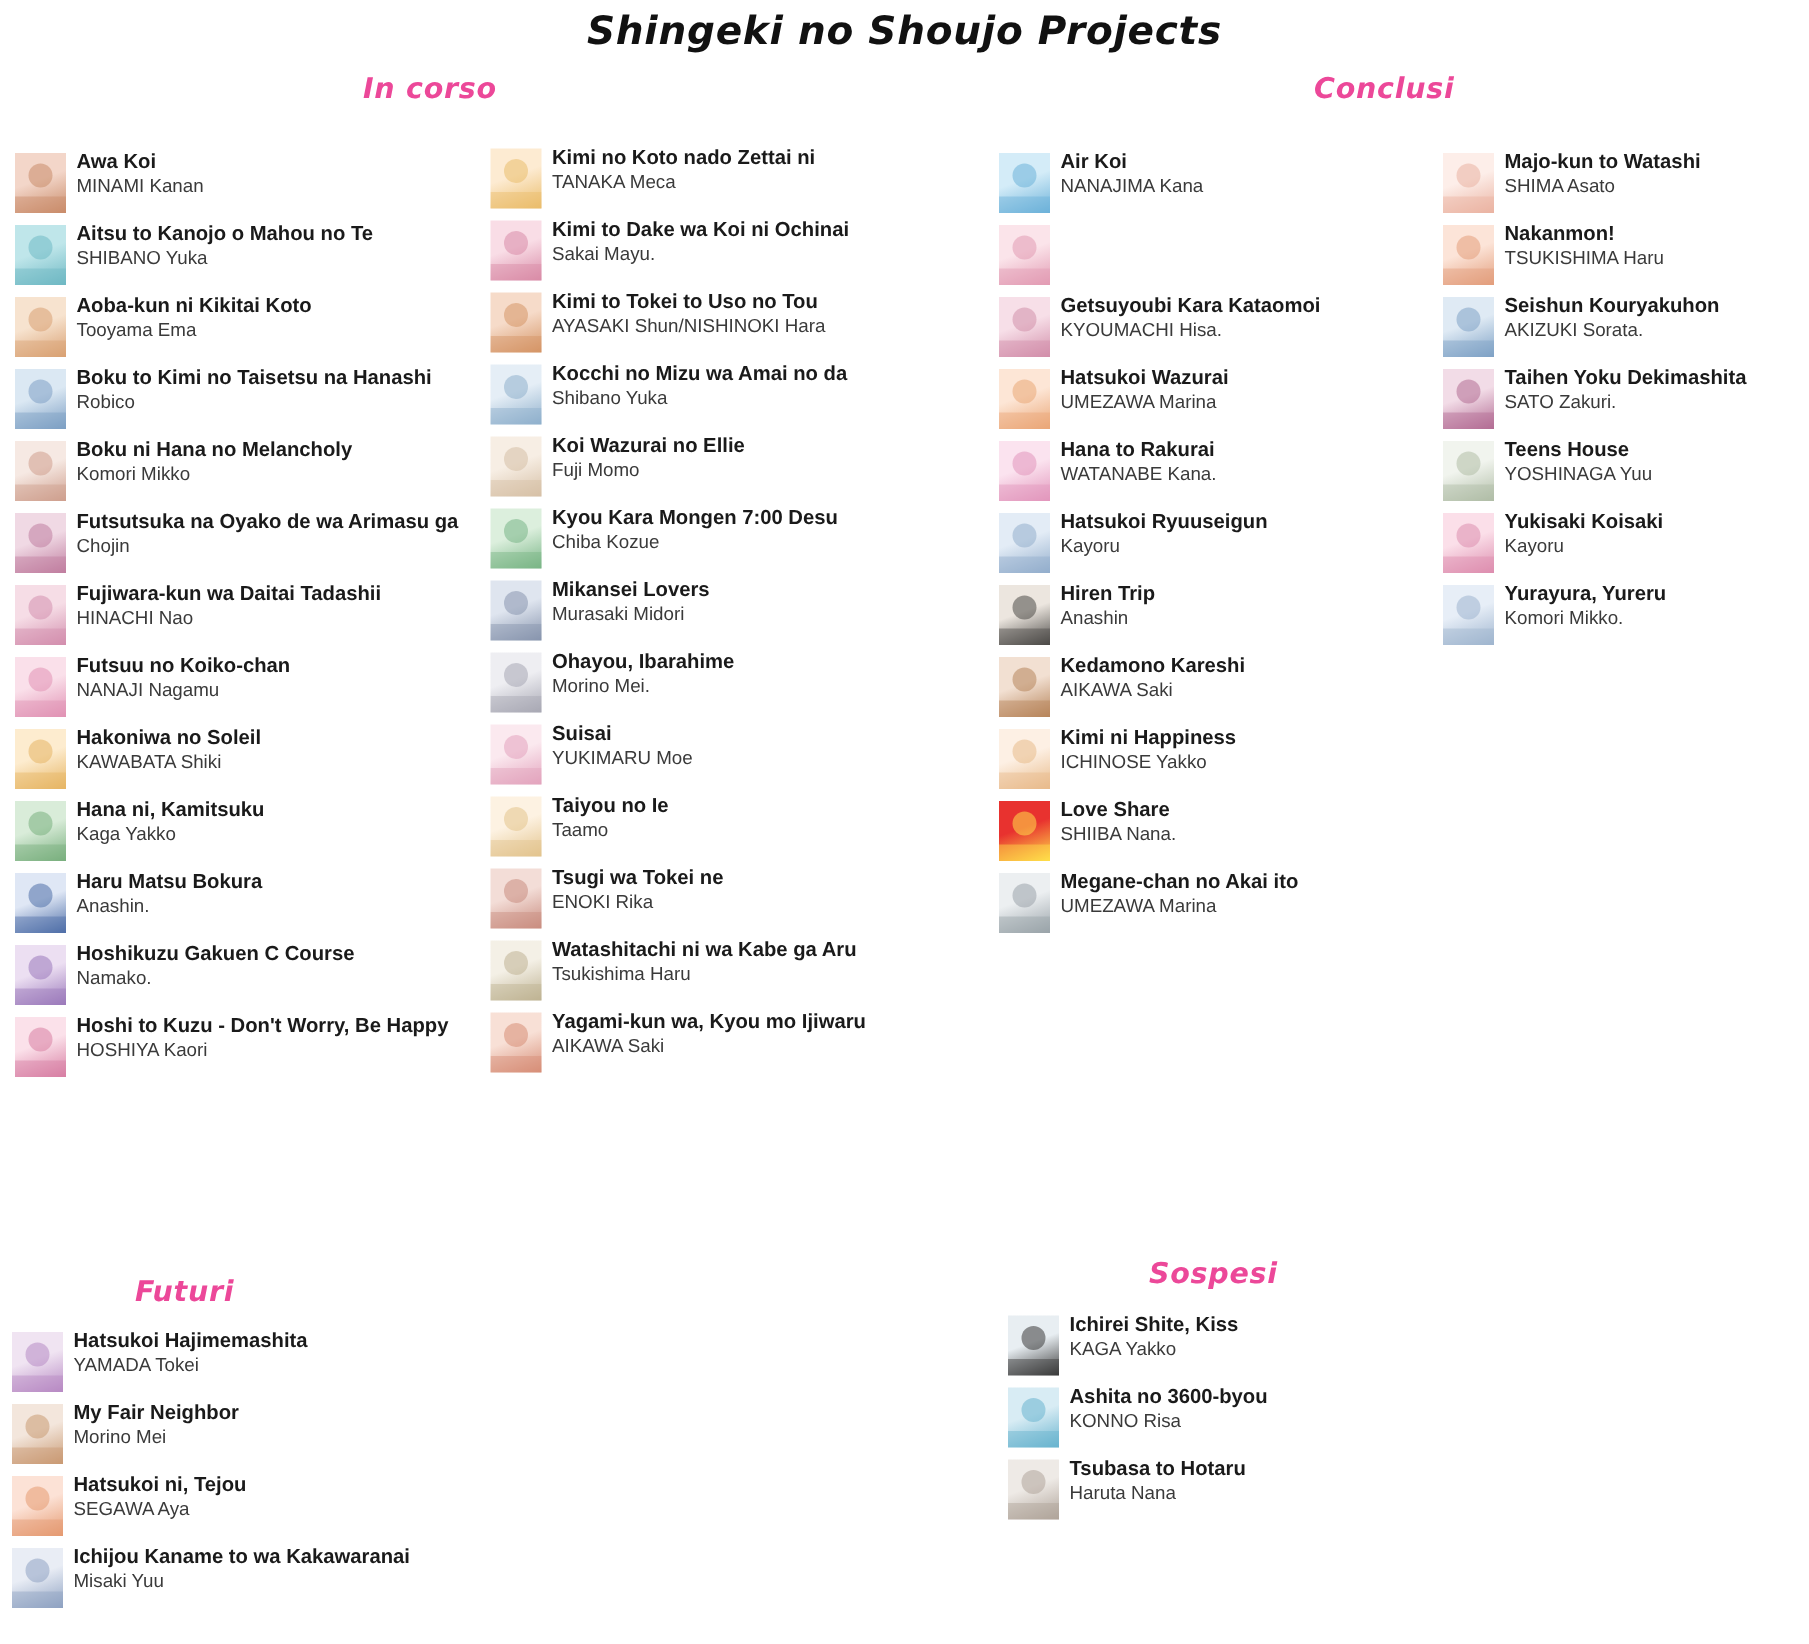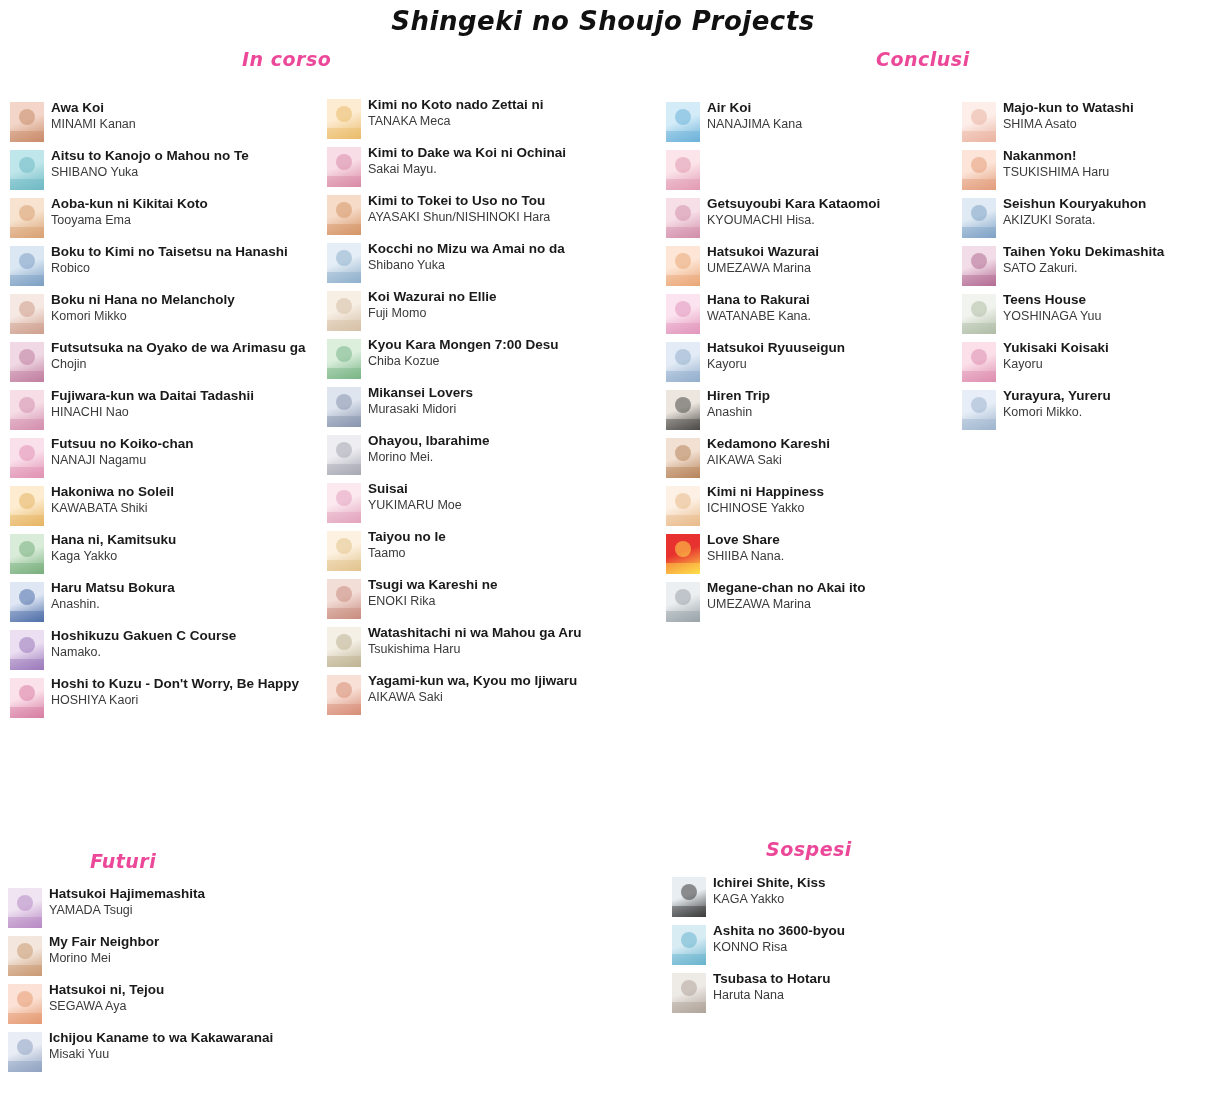--- a/index.html
+++ b/index.html
@@ -336,31 +336,31 @@
         <div class="title">Taiyou no Ie</div>
         <div class="author">Taamo</div>
       </div>
     </div>
     <div class="entry">
       <div class="thumb" style="background: linear-gradient(160deg, rgb(243, 221, 215) 0%, rgb(243, 221, 215) 45%, rgb(201, 141, 128) 100%);">
         <i style="width: 16px; height: 16px; border-radius: 50%; background: rgb(201, 141, 128); opacity: 0.55; left: 9px; top: 7px;"></i>
         <i style="width: 34px; height: 11px; background: rgb(201, 141, 128); opacity: 0.45; left: 0px; bottom: 0px;"></i>
       </div>
       <div class="meta">
-        <div class="title">Tsugi wa Kareshi ne</div>
+        <div class="title">Tsugi wa Tokei ne</div>
         <div class="author">ENOKI Rika</div>
       </div>
     </div>
     <div class="entry">
       <div class="thumb" style="background: linear-gradient(160deg, rgb(244, 240, 230) 0%, rgb(244, 240, 230) 45%, rgb(191, 179, 147) 100%);">
         <i style="width: 16px; height: 16px; border-radius: 50%; background: rgb(191, 179, 147); opacity: 0.55; left: 9px; top: 7px;"></i>
         <i style="width: 34px; height: 11px; background: rgb(191, 179, 147); opacity: 0.45; left: 0px; bottom: 0px;"></i>
       </div>
       <div class="meta">
-        <div class="title">Watashitachi ni wa Mahou ga Aru</div>
+        <div class="title">Watashitachi ni wa Kabe ga Aru</div>
         <div class="author">Tsukishima Haru</div>
       </div>
     </div>
     <div class="entry">
       <div class="thumb" style="background: linear-gradient(160deg, rgb(248, 224, 214) 0%, rgb(248, 224, 214) 45%, rgb(215, 142, 119) 100%);">
         <i style="width: 16px; height: 16px; border-radius: 50%; background: rgb(215, 142, 119); opacity: 0.55; left: 9px; top: 7px;"></i>
         <i style="width: 34px; height: 11px; background: rgb(215, 142, 119); opacity: 0.45; left: 0px; bottom: 0px;"></i>
       </div>
       <div class="meta">
         <div class="title">Yagami-kun wa, Kyou mo Ijiwaru</div>
@@ -549,21 +549,21 @@
     </div>
   </div>
 <div class="col" id="col-futuri-1">
     <div class="entry">
       <div class="thumb" style="background: linear-gradient(160deg, rgb(240, 228, 242) 0%, rgb(240, 228, 242) 45%, rgb(183, 138, 196) 100%);">
         <i style="width: 16px; height: 16px; border-radius: 50%; background: rgb(183, 138, 196); opacity: 0.55; left: 9px; top: 7px;"></i>
         <i style="width: 34px; height: 11px; background: rgb(183, 138, 196); opacity: 0.45; left: 0px; bottom: 0px;"></i>
       </div>
       <div class="meta">
         <div class="title">Hatsukoi Hajimemashita</div>
-        <div class="author">YAMADA Tsugi</div>
+        <div class="author">YAMADA Tokei</div>
       </div>
     </div>
     <div class="entry">
       <div class="thumb" style="background: linear-gradient(160deg, rgb(243, 230, 220) 0%, rgb(243, 230, 220) 45%, rgb(201, 154, 115) 100%);">
         <i style="width: 16px; height: 16px; border-radius: 50%; background: rgb(201, 154, 115); opacity: 0.55; left: 9px; top: 7px;"></i>
         <i style="width: 34px; height: 11px; background: rgb(201, 154, 115); opacity: 0.45; left: 0px; bottom: 0px;"></i>
       </div>
       <div class="meta">
         <div class="title">My Fair Neighbor</div>
         <div class="author">Morino Mei</div>

